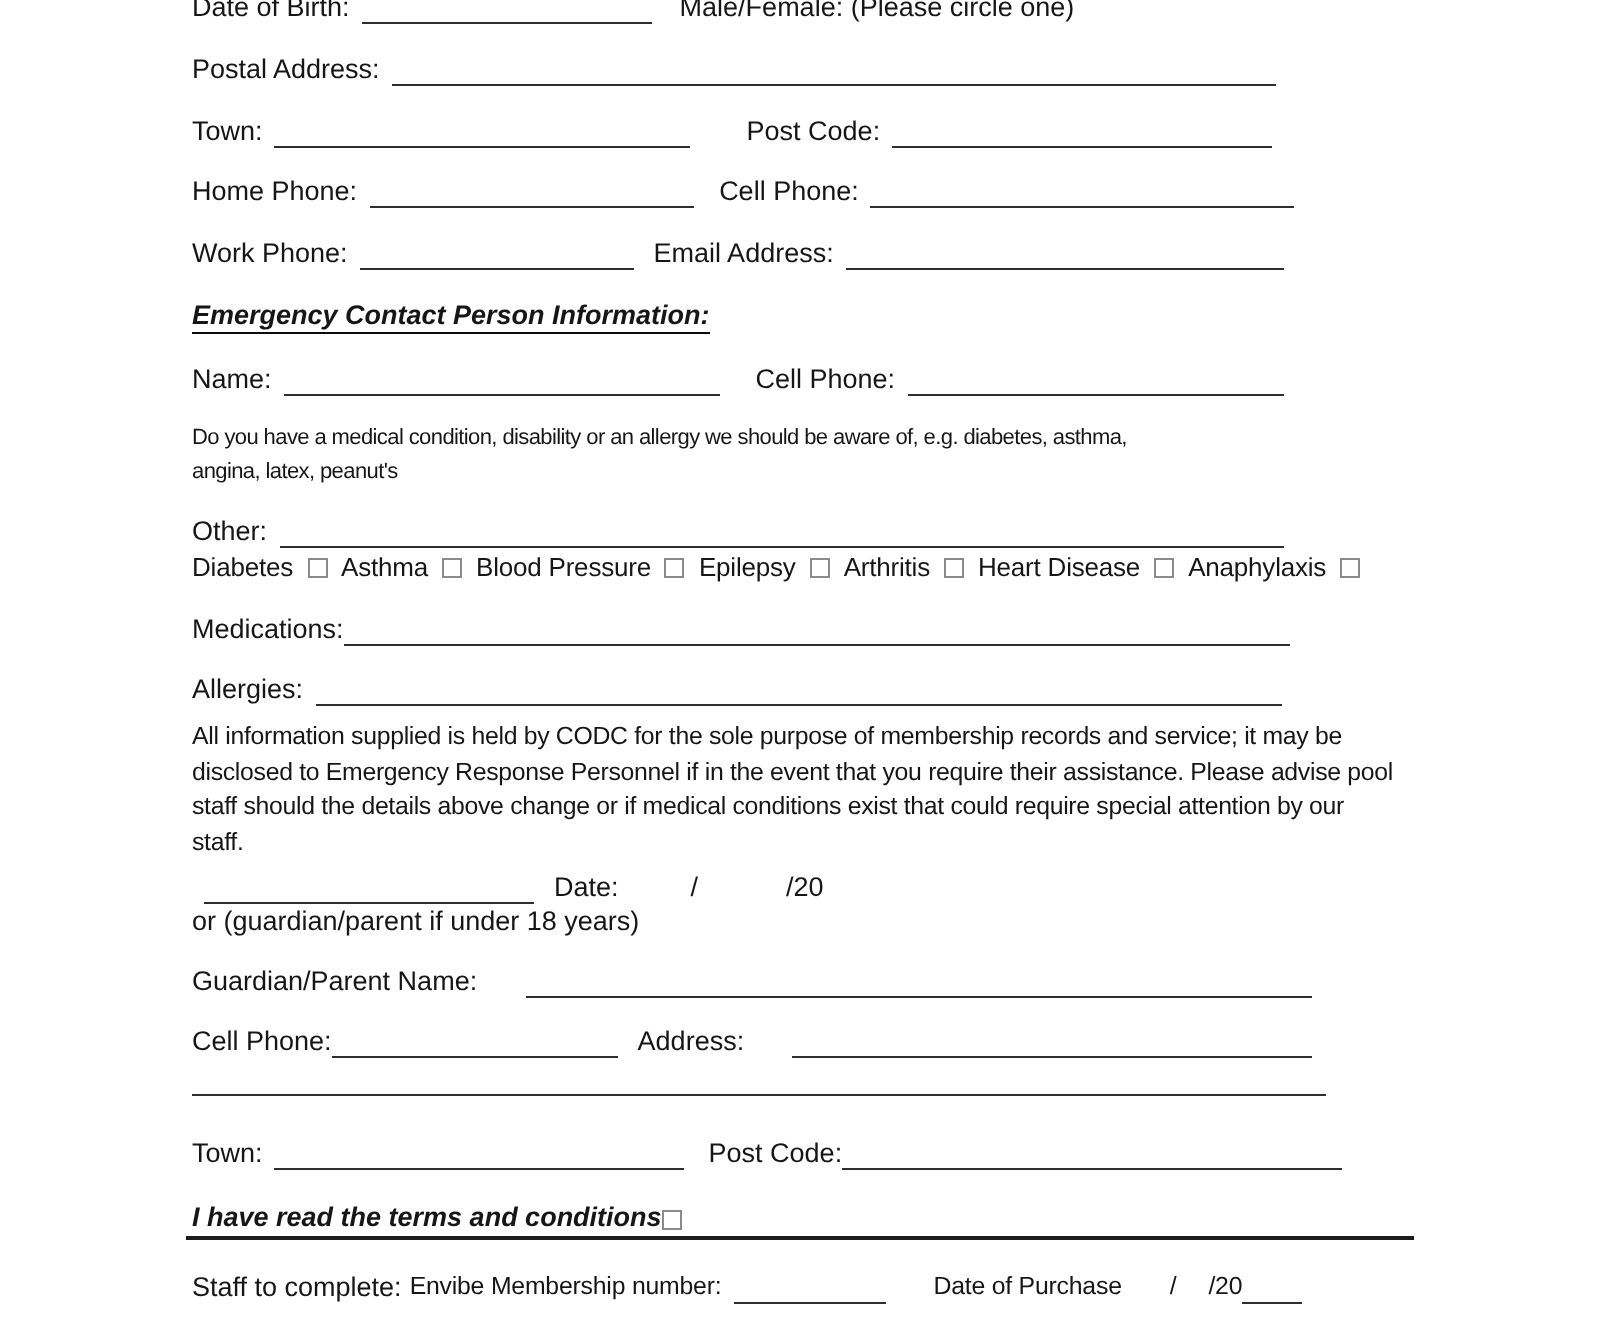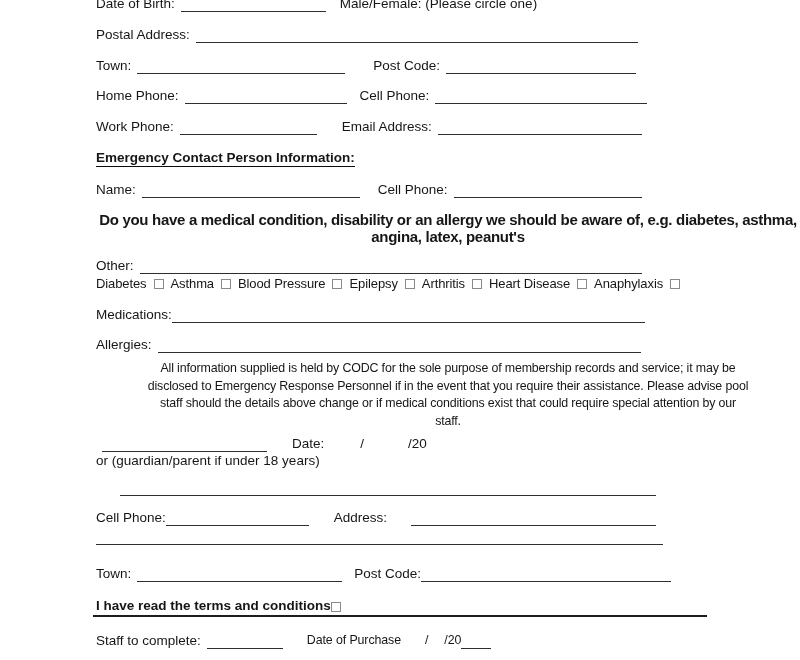--- a/index.html
+++ b/index.html
@@ -6,52 +6,52 @@
   .page {
     position:relative;
     width:800px; height:660px;
     background:#ffffff;
     overflow:hidden;
     font-family:"Liberation Sans","DejaVu Sans",sans-serif;
     font-size:13.5px;
     color:#161616;
     -webkit-font-smoothing:antialiased;
   }
-  .content { position:absolute; left:96px; top:0; width:704px;text-align:center; }
+  .content { position:absolute; left:96px; top:0; width:704px; }
 
   .row { display:flex; align-items:flex-end; line-height:17px; white-space:nowrap; }
   .lb { white-space:pre; }
-  .b  { font-weight:bold; }
+  .b  { font-weight:bold;font-style:italic; }
   .fl { border-bottom:1.3px solid #2e2e2e; height:13px; flex:0 0 auto; }
   .grow { flex:1 1 auto; }
 
   
   .w145{width:145px}.w208{width:208px}.w162{width:162px}.w137{width:137px}
   .w218{width:218px}.w165{width:165px}.w143{width:143px}.w205{width:205px}
   .w567{width:567px}.w76{width:76px}.w30{width:30px}
 
   
-  .g4{margin-left:4px}.g6{margin-left:6px}.g8{margin-left:24px}.g10{margin-left:25px}
+  .g4{margin-left:4px}.g6{margin-left:6px}.g8{margin-left:24px}.g10{margin-left:10px}
   .g12{margin-left:12px}.g13{margin-left:13px}.g14{margin-left:14px}.g18{margin-left:18px}.g28{margin-left:28px}
 
   
   .rw542{width:542px}.rw540{width:540px}.rw551{width:551px}.rw546{width:546px}
   .rw549{width:549px}.rw545{width:545px}.rw560{width:560px}.rw575{width:575px}
 
   .heading-underline { border-bottom:1.6px solid #0c0c0c; padding-bottom:0px; }
 
   .cb {
     display:inline-block; width:8px; height:8px;
     border:1.2px solid #8a8a8a; background:#fff;
     margin:0 0 1px 0; flex:0 0 auto; align-self:center; margin-top:3px;
   }
   .opt { margin-right:7px; display:inline-flex; align-items:center; }
   .opt .cb { margin-left:7px; margin-top:1px; }
 
-  .medq { font-weight:bold; font-size:15px; letter-spacing:-0.3px; line-height:17px; white-space:nowrap; }
+  .medq { font-weight:normal; font-size:11px; letter-spacing:-0.3px; line-height:17px; white-space:nowrap; }
   .para { font-size:12.4px; letter-spacing:-0.15px; line-height:17.5px; white-space:nowrap; }
   .small { font-size:12.4px; letter-spacing:-0.1px; }
   .opts { font-size:13px; letter-spacing:-0.1px; }
 
   .rule { height:2px; background:#1d1d1d; width:614px; margin-left:-3px; }
 
   
   .mtneg5{margin-top:-5px}.mt14{margin-top:14px}.mt13{margin-top:13px}.mt12{margin-top:12px}
   .mt1{margin-top:1px}.mt7{margin-top:7px}.mt5{margin-top:5px}.mt0{margin-top:0}
   .mt20{margin-top:20px}.mt15{margin-top:15px}
@@ -170,20 +170,21 @@
       <span class="fl w165 g6"></span>
       <span class="lb g10">Date:</span>
       <span class="lb slash-sig1">/</span>
       <span class="lb slash-sig2">/20</span>
     </div>
     <div class="row mt0">
       <span class="lb">or (guardian/parent if under 18 years)</span>
     </div>
 
     <div class="row mt13 rw560">
+      <span class="lb">Guardian/Parent Name:</span>
       <span class="fl grow g8"></span>
     </div>
 
     <div class="row mt13 rw560">
       <span class="lb">Cell Phone:</span>
       <span class="fl w143"></span>
       <span class="lb g10">Address:</span>
       <span class="fl grow g8"></span>
     </div>
 
@@ -200,20 +201,21 @@
 
     <div class="row mt15">
       <span class="lb b">I have read the terms and conditions</span>
       <span class="cb g8"></span>
     </div>
 
     <div class="rule mt1"></div>
 
     <div class="row mt15">
       <span class="lb">Staff to complete:</span>
+      <span class="lb small g4">Envibe Membership number:</span>
       <span class="fl w76 g6"></span>
       <span class="lb small g8">Date of Purchase</span>
       <span class="lb small slash-st1">/</span>
       <span class="lb small slash-st2">/20</span>
       <span class="fl w30"></span>
     </div>
 
   </div>
 </div>
 

